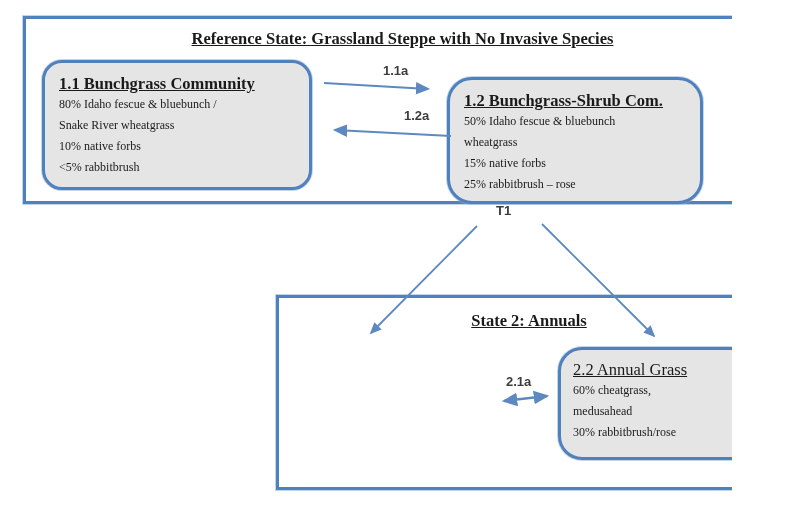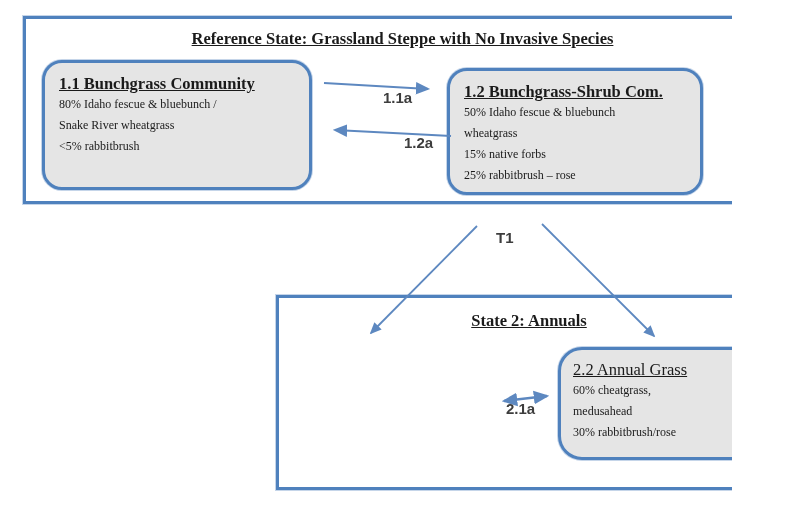--- a/index.html
+++ b/index.html
@@ -46,25 +46,24 @@
   .box-heading.bold { font-weight: bold; }
   .box-line {
     font-size: 12px;
     line-height: 21px;
     white-space: nowrap;
   }
   .arrow-label {
     position: absolute;
     font-family: "Liberation Sans", sans-serif;
     font-weight: 700;
-    font-size: 15px;
+    font-size: 13px;
     color: #3d3d3d;
     white-space: nowrap;
     z-index: 8;
-    margin-top: 26px;
   }
   .arrow-layer {
     position: absolute;
     left: 0; top: 0;
     width: 800px; height: 527px;
     z-index: 5;
     pointer-events: none;
   }
 </style>
 </head>
@@ -74,25 +73,26 @@
 
   <div class="state-box" style="left:23px; top:16px; width:759px; height:188px;">
     <div class="state-title" style="top:10px;">Reference State: Grassland Steppe with No Invasive Species</div>
   </div>
 
   <div class="community-box" style="left:42px; top:60px; width:270px; height:130px;">
     <div class="inner">
       <div class="box-heading bold">1.1 Bunchgrass Community</div>
       <div class="box-line">80% Idaho fescue &amp; bluebunch /</div>
       <div class="box-line">Snake River wheatgrass</div>
+      <div class="box-line">10% native forbs</div>
       <div class="box-line">&lt;5% rabbitbrush</div>
     </div>
   </div>
 
-  <div class="community-box" style="left:447px; top:68px; width:256px; height:127px;">
+  <div class="community-box" style="left:447px; top:77px; width:256px; height:127px;border-radius:25px;">
     <div class="inner">
       <div class="box-heading bold">1.2 Bunchgrass-Shrub Com.</div>
       <div class="box-line">50% Idaho fescue &amp; bluebunch</div>
       <div class="box-line">wheatgrass</div>
       <div class="box-line">15% native forbs</div>
       <div class="box-line">25% rabbitbrush – rose</div>
     </div>
   </div>
 
   <div class="state-box" style="left:276px; top:295px; width:506px; height:195px;">

